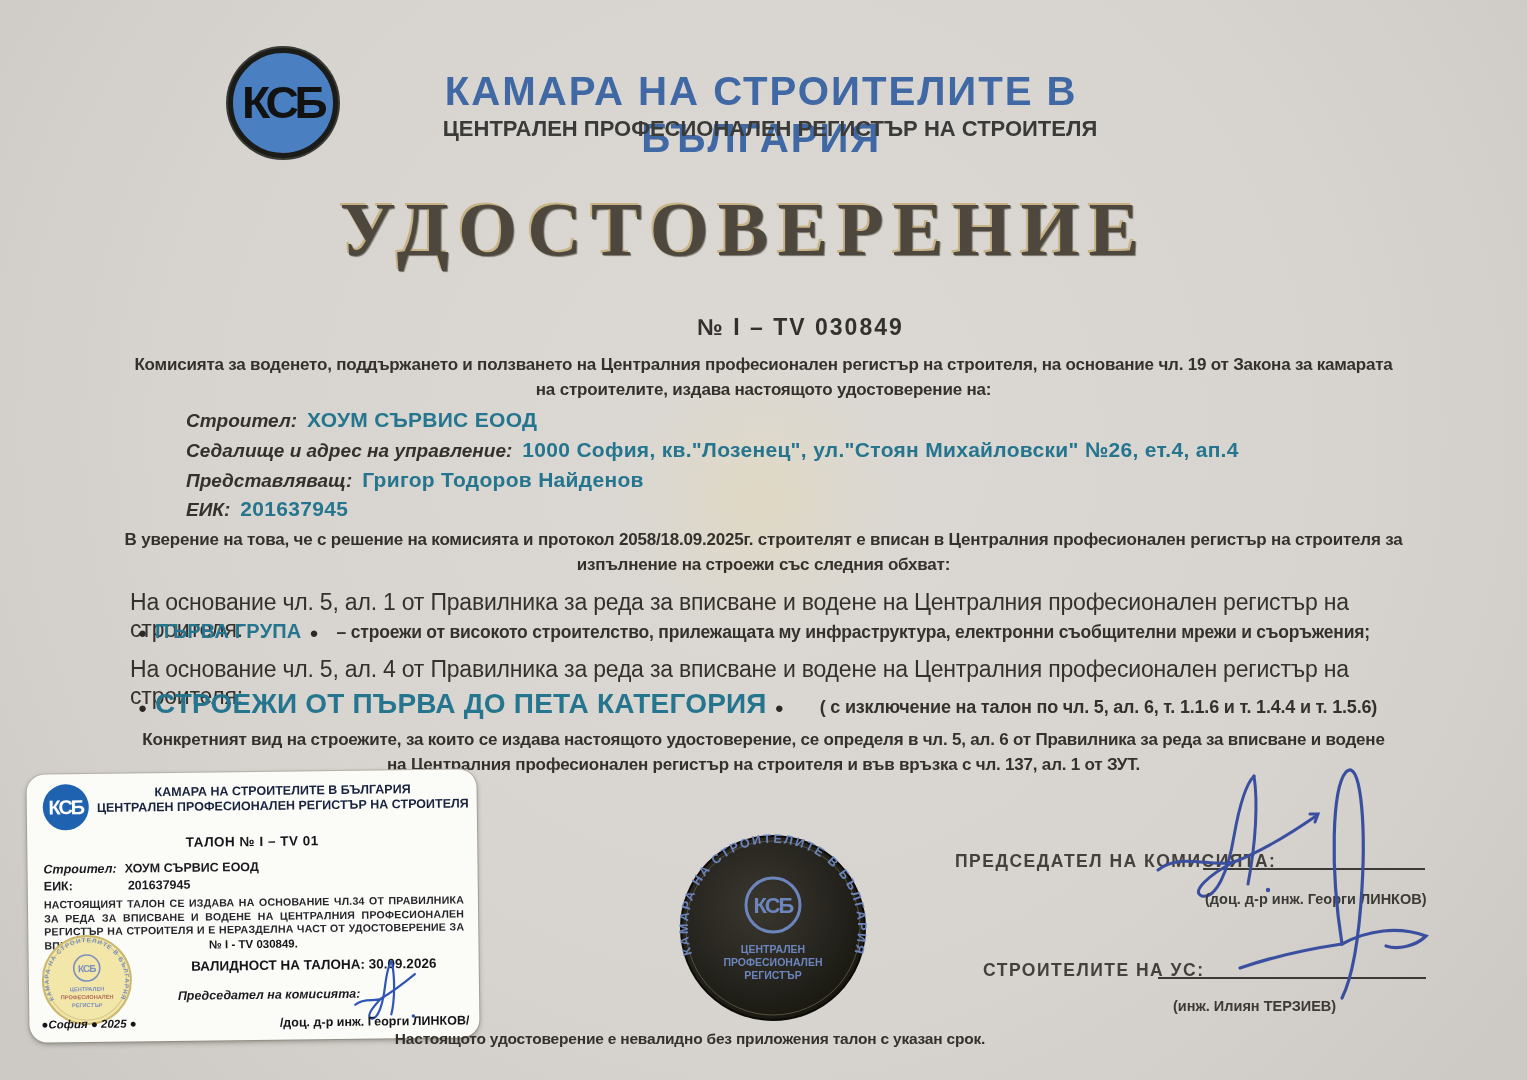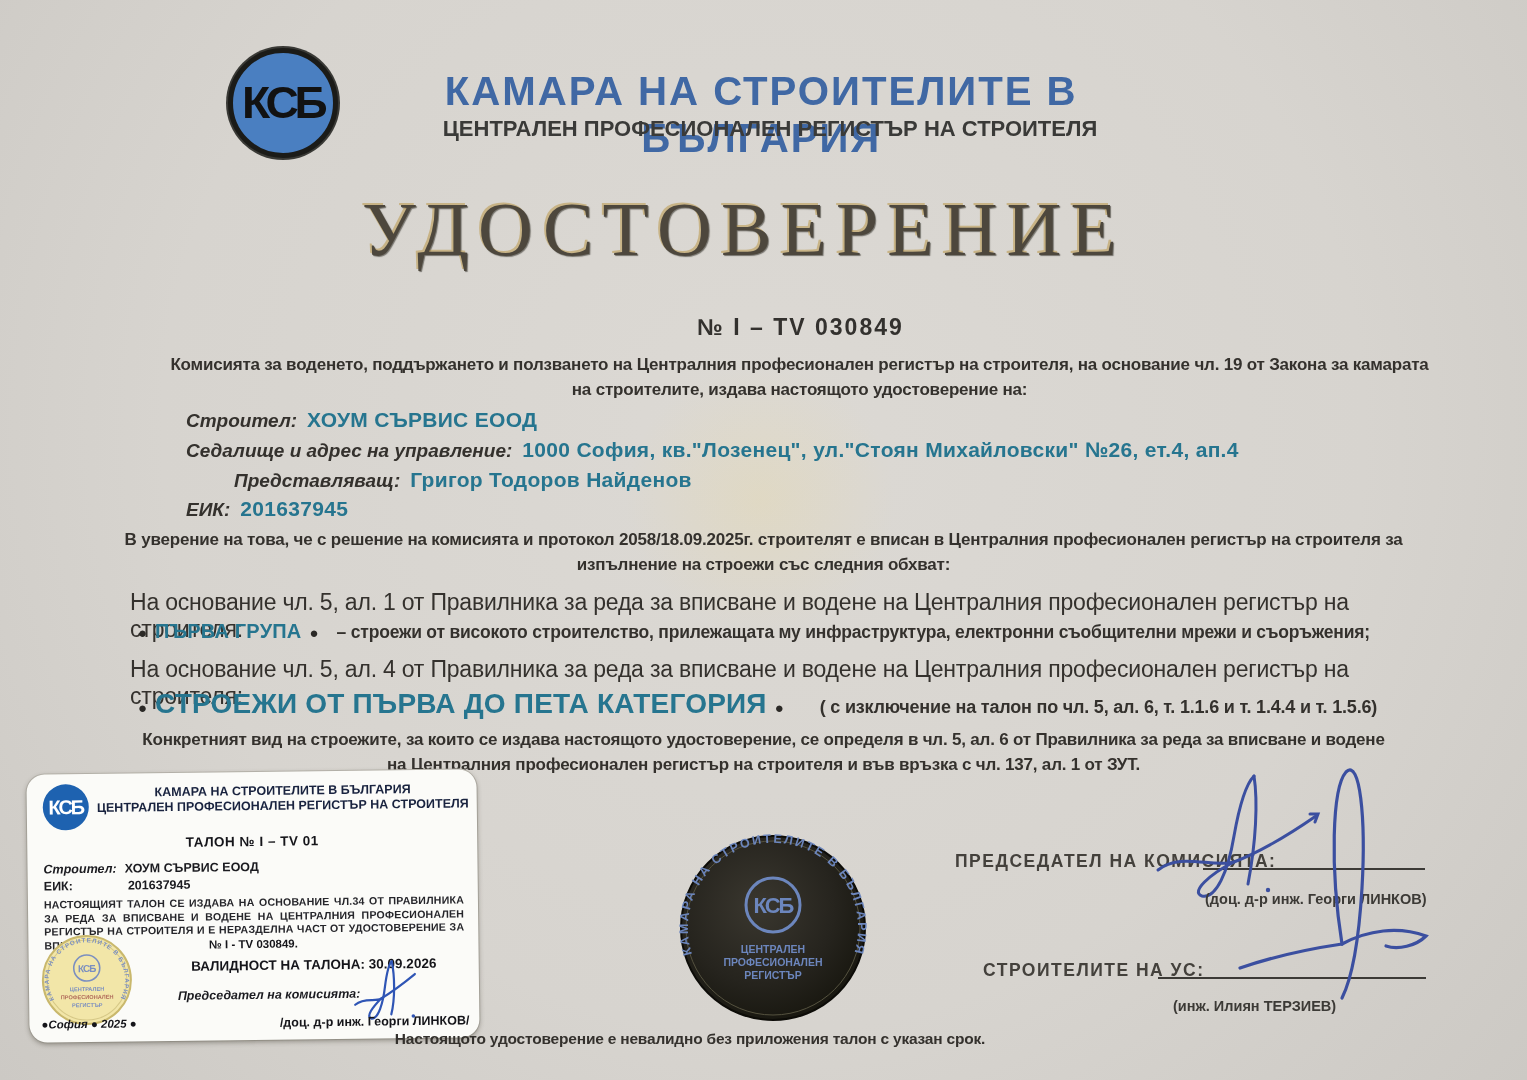--- a/index.html
+++ b/index.html
@@ -33,48 +33,48 @@
     transform:scaleX(0.98);transform-origin:left;
   }
   .hdr-registry{
     left:330px;top:116px;width:880px;text-align:center;
     font-size:22px;font-weight:bold;color:#3a3a38;letter-spacing:0px;
   }
   
   .doc-title{
     left:0;top:186px;width:1488px;text-align:center;
     font-family:"Liberation Serif", serif;
-    font-size:76px;font-weight:normal;color:#4d473d;letter-spacing:9px;
+    font-size:76px;font-weight:bold;color:#4d473d;letter-spacing:9px;
     text-shadow:-2px -2px 0 rgba(186,152,72,0.55), 1px 1px 1px rgba(35,32,26,0.55);
   }
   .cert-no{
     left:0;top:314px;width:1527px;text-align:center;
     font-size:23px;font-weight:bold;color:#33312e;letter-spacing:2px;padding-left:37px;
   }
   
   .para{
     font-size:17px;font-weight:bold;color:#34312d;letter-spacing:-0.2px;
     line-height:25px;text-align:center;
   }
-  .p-intro{left:132px;top:352px;width:1263px;margin-left:36px;}
+  .p-intro{left:132px;top:352px;width:1263px;}
   .p-decision{left:122px;top:527px;width:1283px;}
   .p-concrete{left:132px;top:727px;width:1263px;}
   .basis{
     font-size:23px;font-weight:normal;color:#34312d;letter-spacing:-0.2px;
     text-align:left;
   }
   .b1{left:130px;top:589px;width:1290px;}
   .b2{left:130px;top:656px;width:1290px;}
   
   .fld{display:flex;align-items:baseline;gap:10px;white-space:nowrap;}
   .fld .lbl{font-style:italic;font-weight:bold;font-size:19px;color:#34312d;}
   .fld .val{font-weight:bold;font-size:21px;color:#26758f;letter-spacing:0.3px;}
   .f1{left:186px;top:408px;}
   .f2{left:186px;top:438px;}
-  .f3{left:186px;top:468px;margin-left:48px;}
+  .f3{left:186px;top:468px;}
   .f4{left:186px;top:497px;}
   
   .group-row{display:flex;align-items:baseline;white-space:nowrap;}
   .g1{left:130px;top:620px;}
   .g2{left:130px;top:688px;}
   .bullet{font-size:15px;color:#2b2926;margin:0 8px;}
   .group-name{font-weight:bold;color:#26758f;letter-spacing:0.2px;}
   .g1 .group-name{font-size:20px;}
   .g2 .group-name{font-size:28px;}
   .group-desc{font-weight:bold;font-size:17.5px;color:#34312d;letter-spacing:-0.2px;margin-left:10px;}

